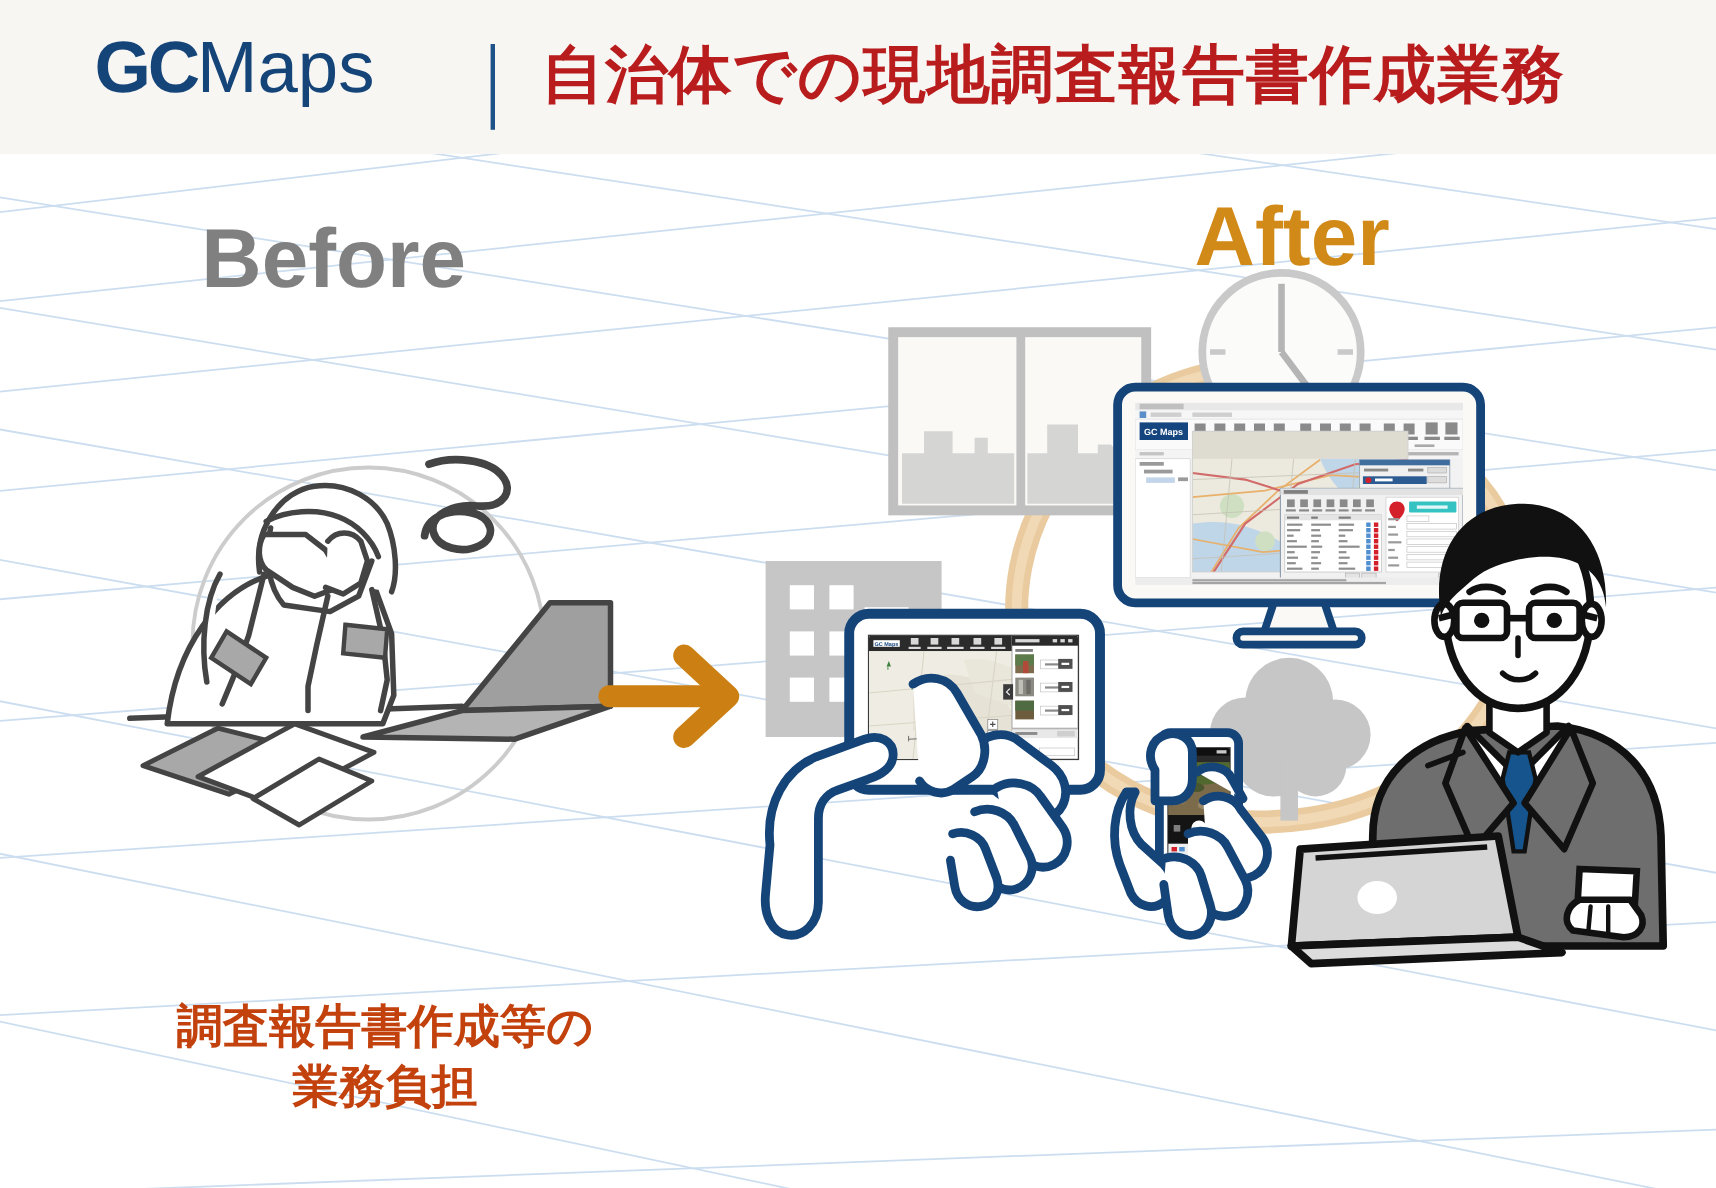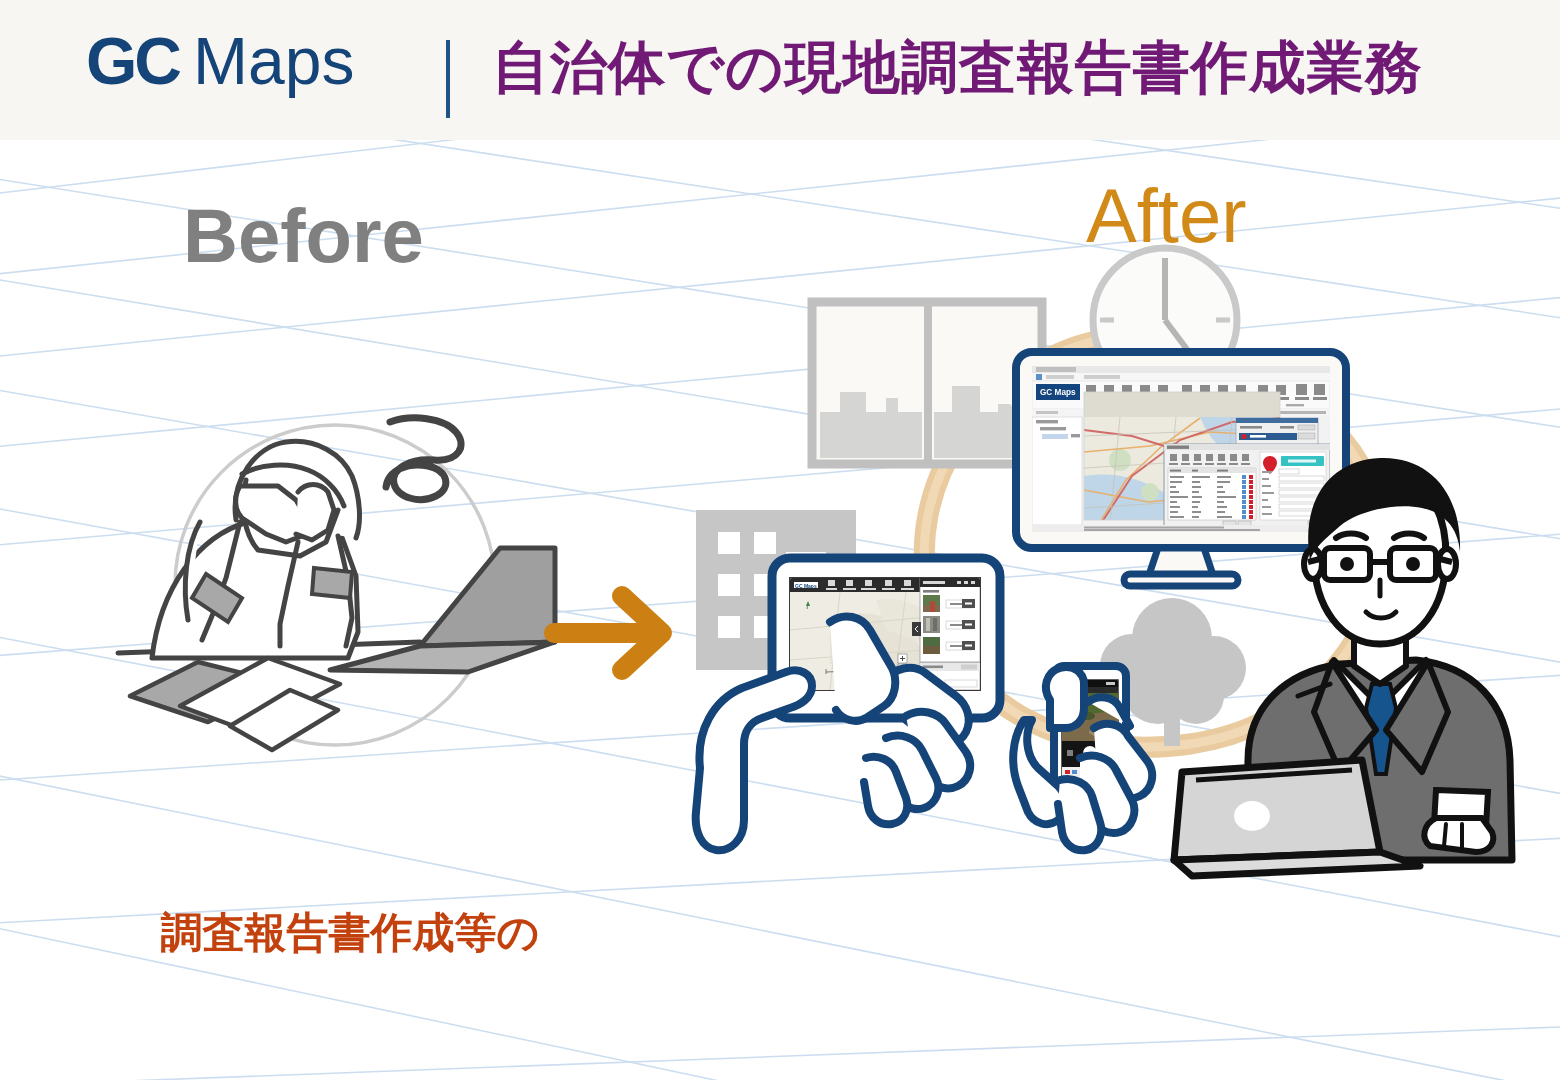--- a/index.html
+++ b/index.html
@@ -27,51 +27,51 @@
   }
   #brand {
     position: absolute; left: 86px; top: 28px;
     font-size: 66px; font-weight: bold;
     color: #154479;
     letter-spacing: -1px;
     line-height: 1;
     white-space: nowrap;
   }
   #brand .gc { font-weight: 700; letter-spacing: -3px; }
-  #brand .maps { font-weight: 500; letter-spacing: 0px; margin-left: 14px; text-align: right;}
+  #brand .maps { font-weight: 500; letter-spacing: 0px; margin-left: 0; text-align: right;}
   #header-divider {
     position: absolute; left: 446px; top: 40px;
     width: 4px; height: 78px;
     background: #1E5288;
   }
   #header-title {
     position: absolute; left: 492px; top: 30px;
     font-size: 57px; font-weight: bold;
-    color: #701a75;
+    color: #b91c1c;
     letter-spacing: 1px;
     white-space: nowrap;
   }
 
   
   #bg-grid {
     position: absolute; left: 0; top: 140px;
     width: 1560px; height: 940px;
     z-index: 1;
   }
 
   
   #label-before {
     position: absolute; left: 183px; top: 192px;
     font-size: 76px; font-weight: bold;
     color: #808080;
     z-index: 20;
   }
   #label-after {
     position: absolute; left: 1086px; top: 172px;
-    font-size: 76px; font-weight: normal;
+    font-size: 76px; font-weight: bold;
     color: #D18A17;
     z-index: 20;
   }
 
   
   .caption {
     position: absolute;
     text-align: center;
     font-size: 42px; font-weight: bold;
     color: #c2410c;
@@ -719,17 +719,18 @@
     </div>
     <div id="header-divider"></div>
     <div id="header-title">自治体での現地調査報告書作成業務</div>
   </div>
 
   <div id="label-before">Before</div>
   <div id="label-after">After</div>
 
   <div class="caption" id="caption-before">
     <div>調査報告書作成等の</div>
+    <div>業務負担</div>
   </div>
   <div class="caption" id="caption-after">
   </div>
 
 </div>
 
 </body></html>

